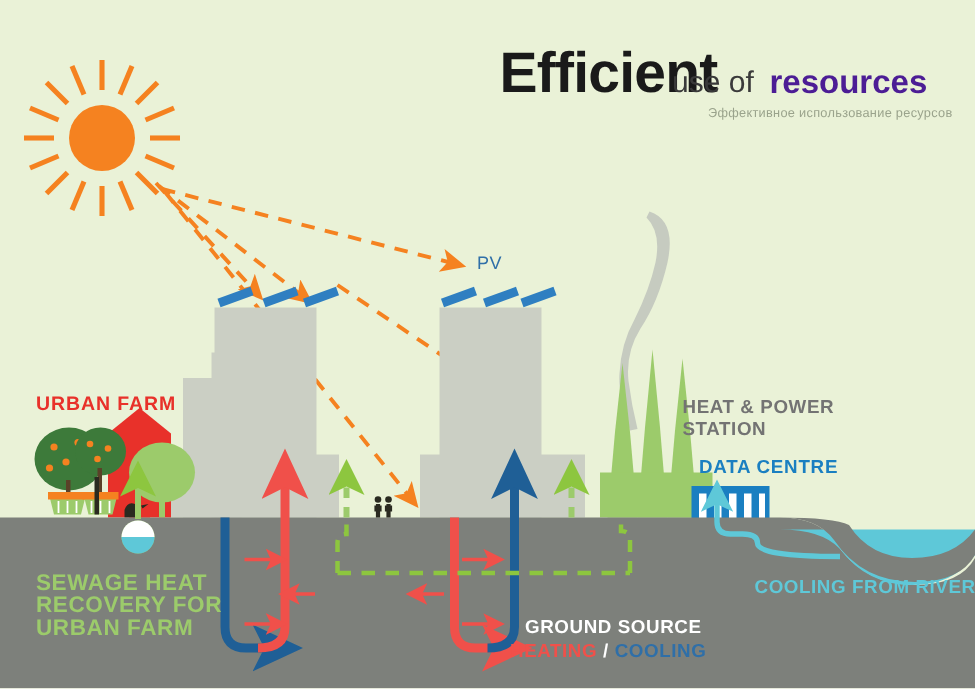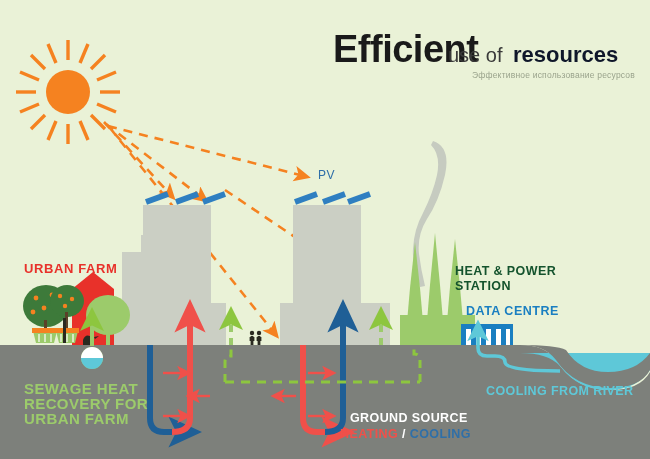--- a/index.html
+++ b/index.html
@@ -2,28 +2,28 @@
 <html><head>
 <meta charset="utf-8">
 <style>
   html,body{margin:0;padding:0;background:#ffffff;}
   body{font-family:"Liberation Sans", sans-serif;}
   #stage{position:relative;width:650px;height:459px;overflow:hidden;background:#eaf2d7;}
   #scene{position:absolute;inset:0;width:650px;height:459px;}
   .txt{position:absolute;white-space:pre;}
   #title-main{left:333px;top:28px;font-size:38px;font-weight:bold;color:#1a1a1a;letter-spacing:-0.5px;}
   #title-use{left:448px;top:44px;font-size:20px;font-weight:400;color:#3a3a3a;}
-  #title-res{left:513px;top:42px;font-size:22px;font-weight:bold;color:#0f172a;}
+  #title-res{left:513px;top:42px;font-size:22px;font-weight:bold;color:#4c1d95;}
   #subtitle{left:472px;top:70px;font-size:8.5px;color:#9aa38c;letter-spacing:0.2px;}
   #lbl-urban-farm{left:24px;top:261px;font-size:13px;font-weight:bold;color:#e8312a;letter-spacing:0.6px;}
   #lbl-sewage{left:24px;top:381px;font-size:15px;font-weight:bold;color:#9ccb6b;letter-spacing:0.4px;line-height:15px;}
   #lbl-pv{left:318px;top:168px;font-size:12px;color:#2f6fa8;letter-spacing:0.4px;text-align:right;}
-  #lbl-hps{left:455px;top:264px;font-size:12.5px;font-weight:bold;color:#14532d;letter-spacing:0.4px;line-height:15px;}
+  #lbl-hps{left:455px;top:264px;font-size:12.5px;font-weight:bold;color:#737373;letter-spacing:0.4px;line-height:15px;}
   #lbl-datacentre{left:466px;top:304px;font-size:12.5px;font-weight:bold;color:#1a7fc1;letter-spacing:0.5px;}
-  #lbl-cooling-river{left:486px;top:384px;font-size:12.5px;font-weight:bold;color:#5ec8d8;letter-spacing:0.4px;}
+  #lbl-cooling-river{left:503px;top:384px;font-size:12.5px;font-weight:bold;color:#5ec8d8;letter-spacing:0.4px;}
   #lbl-ground{left:350px;top:411px;font-size:12.5px;font-weight:bold;color:#ffffff;letter-spacing:0.4px;}
   #lbl-gs2{left:340px;top:427px;font-size:12.5px;font-weight:bold;letter-spacing:0.4px;}
   #lbl-gs2 .h{color:#f0504a;}
   #lbl-gs2 .s{color:#ffffff;}
   #lbl-gs2 .c{color:#2f6fa8;}
 </style>
 </head>
 <body>
 
 <div id="stage">

